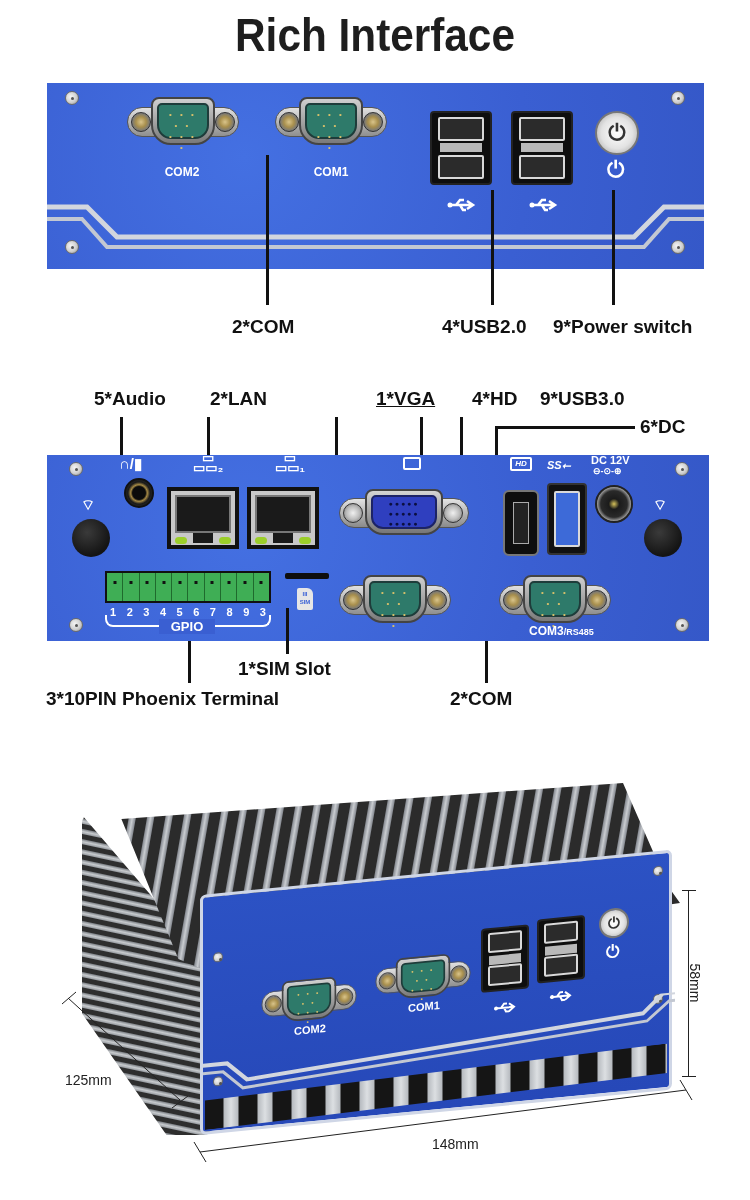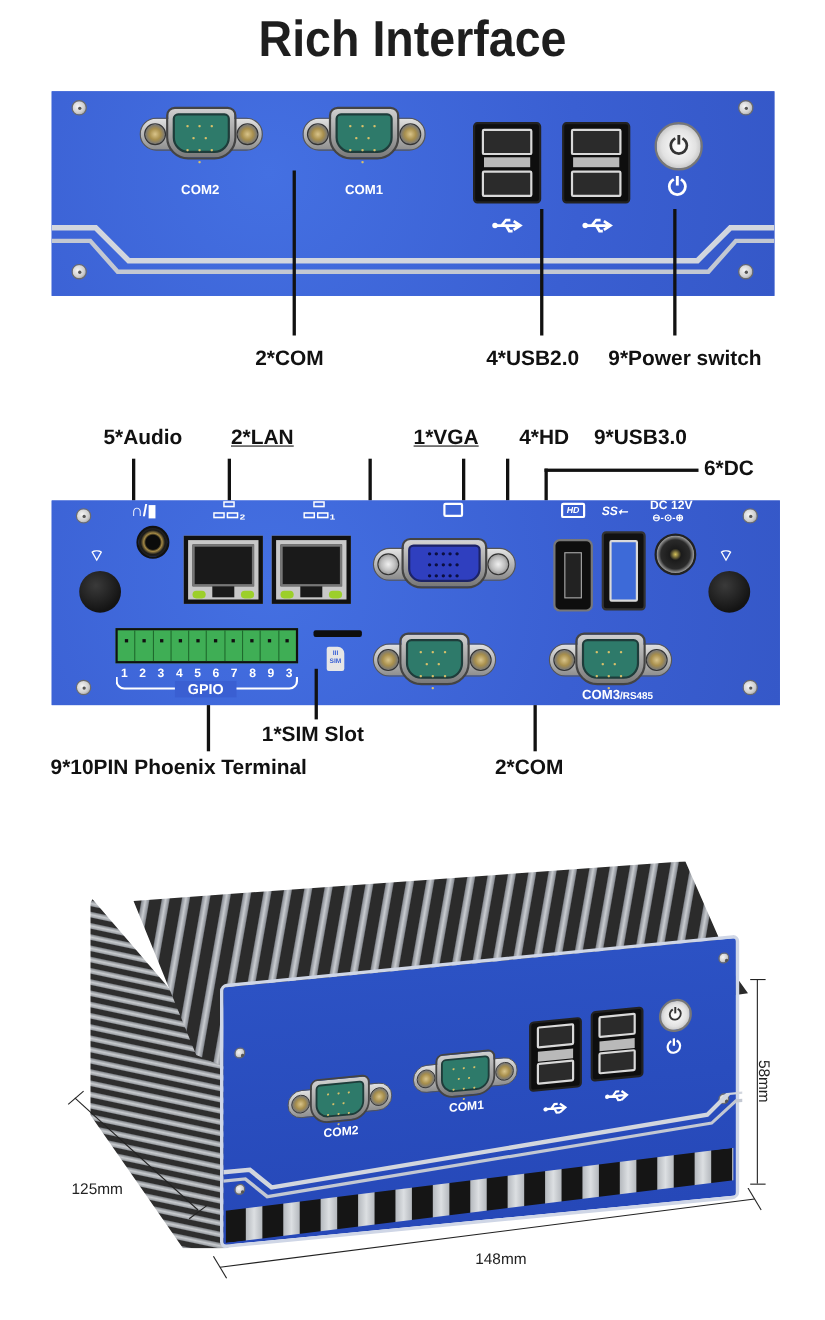--- a/index.html
+++ b/index.html
@@ -127,21 +127,21 @@
 </div>
 
 <div class="abs line" style="left:266px; top:155px; height:150px;"></div>
 <div class="abs line" style="left:491px; top:190px; height:115px;"></div>
 <div class="abs line" style="left:612px; top:190px; height:115px;"></div>
 <div class="abs callout" style="left:232px; top:316px;">2*COM</div>
 <div class="abs callout" style="left:442px; top:316px;">4*USB2.0</div>
 <div class="abs callout" style="left:553px; top:316px;">9*Power switch</div>
 
 <div class="abs callout" style="left:94px; top:388px;">5*Audio</div>
-<div class="abs callout" style="left:210px; top:388px;text-decoration:underline;">2*LAN</div>
+<div class="abs callout" style="left:210px; top:388px;">2*LAN</div>
 <div class="abs callout" style="left:376px; top:388px;text-decoration:underline;">1*VGA</div>
 <div class="abs callout" style="left:472px; top:388px;">4*HD</div>
 <div class="abs callout" style="left:540px; top:388px;">9*USB3.0</div>
 <div class="abs callout" style="left:640px; top:416px;">6*DC</div>
 
 <div class="abs line" style="left:120px; top:417px; height:38px;"></div>
 <div class="abs line" style="left:207px; top:417px; height:38px;"></div>
 <div class="abs line" style="left:335px; top:417px; height:38px;"></div>
 <div class="abs line" style="left:420px; top:417px; height:38px;"></div>
 <div class="abs line" style="left:460px; top:417px; height:38px;"></div>
@@ -249,21 +249,21 @@
     <div class="face"></div>
     <div class="pins">• • • • •<br>• • • •</div>
   </div>
   <div class="abs port-label" style="left:482px; top:169px; text-align:left;"><span>COM3</span><span style="font-size:9px;">/RS485</span></div>
 </div>
 
 <div class="abs line" style="left:188px; top:641px; height:42px;"></div>
 <div class="abs line" style="left:286px; top:608px; height:46px;"></div>
 <div class="abs line" style="left:485px; top:641px; height:42px;"></div>
 <div class="abs callout" style="left:238px; top:658px;">1*SIM Slot</div>
-<div class="abs callout" style="left:46px; top:688px;">9*10PIN Phoenix Terminal</div>
+<div class="abs callout" style="left:46px; top:688px;">3*10PIN Phoenix Terminal</div>
 <div class="abs callout" style="left:450px; top:688px;">2*COM</div>
 
 <div class="abs box-side" style="left:82px; top:815px; width:130px; height:320px; clip-path: polygon(0 0, 55% 26%, 100% 26%, 100% 100%, 65% 100%, 0 62%); border-radius:8px;"></div>
 
 <div class="abs box-top" style="left:110px; top:783px; width:570px; height:200px; clip-path: polygon(2% 18%, 90% 0%, 98% 52%, 100% 60%, 17% 94%, 12% 88%);"></div>
 
 <div class="abs front" style="left:200px; top:895px; width:472px; height:240px; transform: skewY(-5.5deg); transform-origin: left bottom;">
   <div class="abs screw" style="left:10px; top:56px; width:10px; height:10px;"></div>
   <div class="abs screw" style="left:450px; top:12px; width:10px; height:10px;"></div>
   <div class="abs screw" style="left:10px; top:180px; width:10px; height:10px;"></div>

